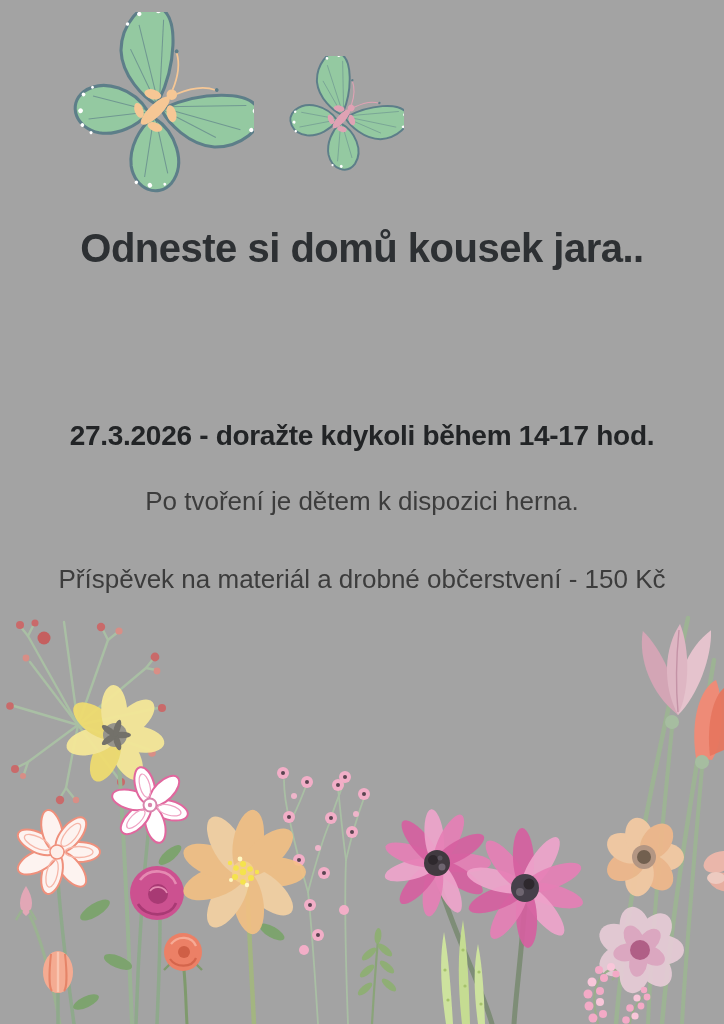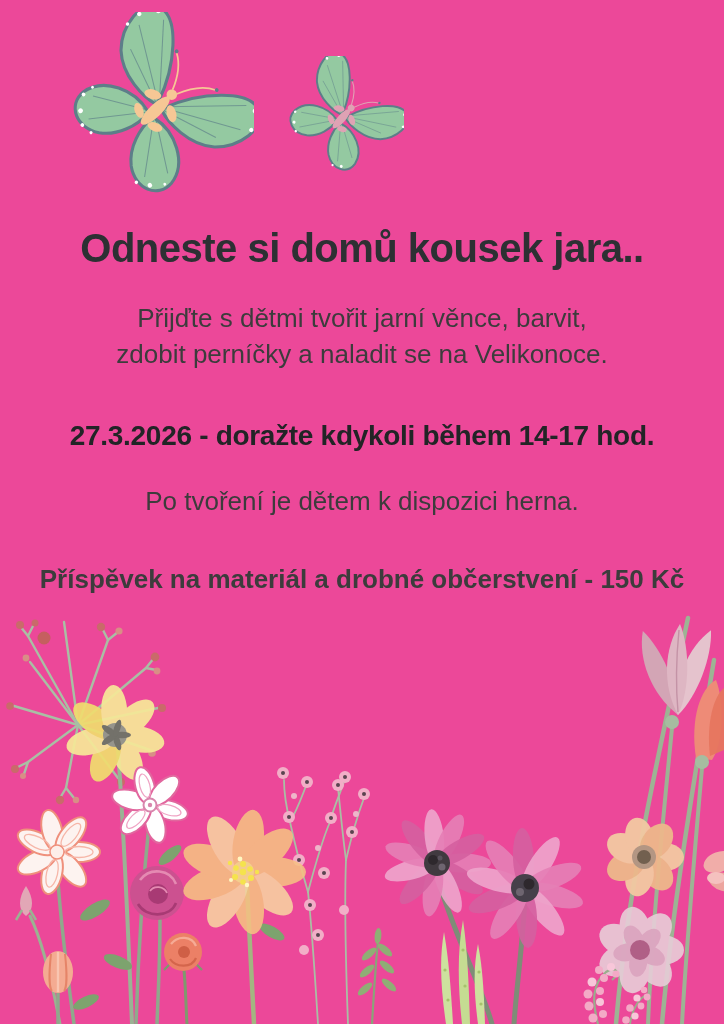--- a/index.html
+++ b/index.html
@@ -1,36 +1,36 @@
 <!DOCTYPE html>
 <html><head>
 <meta charset="utf-8">
 <style>
   html,body{margin:0;padding:0;background:#e9e9e9;}
   .poster{
     position:relative;
     width:724px;height:1024px;
     margin:0 auto;
-    background:#ec4899;
+    background:#a3a3a3;
     overflow:hidden;
     font-family:"Liberation Sans","DejaVu Sans",sans-serif;
   }
   .butterfly{position:absolute;}
   .butterfly.large{left:62px;top:12px;width:192px;height:192px;}
   .butterfly.small{left:282px;top:56px;width:122px;height:122px;}
   .text-block{position:absolute;left:0;width:724px;text-align:center;color:#3c3c3c;}
   .title{
     top:226px;
     font-size:40px;font-weight:700;letter-spacing:-0.5px;
     color:#2d3033;
   }
   .intro{top:300px;font-size:26px;line-height:36px;font-weight:400;}
   .schedule{top:420px;font-size:28px;font-weight:700;color:#222426;letter-spacing:-0.3px;}
   .note{top:486px;font-size:26px;font-weight:400;}
-  .price{top:564px;font-size:26px;font-weight:700;}
+  .price{top:564px;font-size:26px;font-weight:400;}
   .meadow{position:absolute;left:0;bottom:0;width:724px;height:414px;}
 </style>
 </head>
 <body>
 
 <div class="poster">
 
   <svg class="butterfly large" viewBox="0 0 200 200" aria-hidden="true">
     <g transform="rotate(46 100 100)">
       <g fill="#94c9a1" stroke="#5d7e89" stroke-width="3.2" stroke-linejoin="round">
@@ -125,24 +125,20 @@
         <circle cx="36" cy="146" r="2"></circle>
           <circle cx="46" cy="160" r="2.5"></circle>
           <circle cx="58" cy="169" r="2"></circle>
         <circle cx="152" cy="162" r="2.4"></circle>
           <circle cx="140" cy="170" r="1.8"></circle>
       </g>
     </g>
   </svg>
 
   <h1 class="text-block title" style="position:absolute;margin:0;">Odneste si domů kousek jara..</h1>
-  <p class="text-block intro" style="position:absolute;margin:0;">
-    <span style="display:block;">Přijďte s dětmi tvořit jarní věnce, barvit,</span>
-    <span style="display:block;">zdobit perníčky a naladit se na Velikonoce.</span>
-  </p>
   <p class="text-block schedule" style="position:absolute;margin:0;">27.3.2026 - doražte kdykoli během 14-17 hod.</p>
   <p class="text-block note" style="position:absolute;margin:0;">Po tvoření je dětem k dispozici herna.</p>
   <p class="text-block price" style="position:absolute;margin:0;">Příspěvek na materiál a drobné občerstvení - 150 Kč</p>
 
   <svg class="meadow" viewBox="0 0 724 414" aria-hidden="true">
 
     <g stroke="#9db394" fill="none" stroke-linecap="round">
       <path d="M688,8 C662,130 628,270 616,414" stroke-width="4.5"></path>
       <path d="M714,50 C694,170 672,300 662,414" stroke-width="4.5"></path>
       <path d="M672,118 C662,220 652,320 648,414" stroke-width="4"></path>

